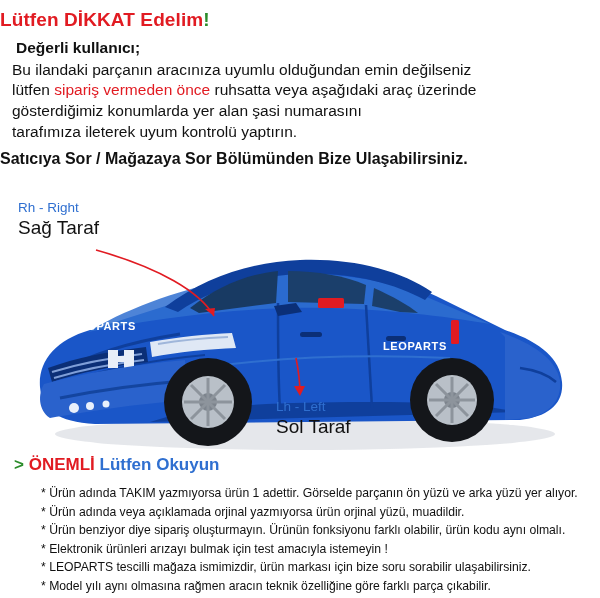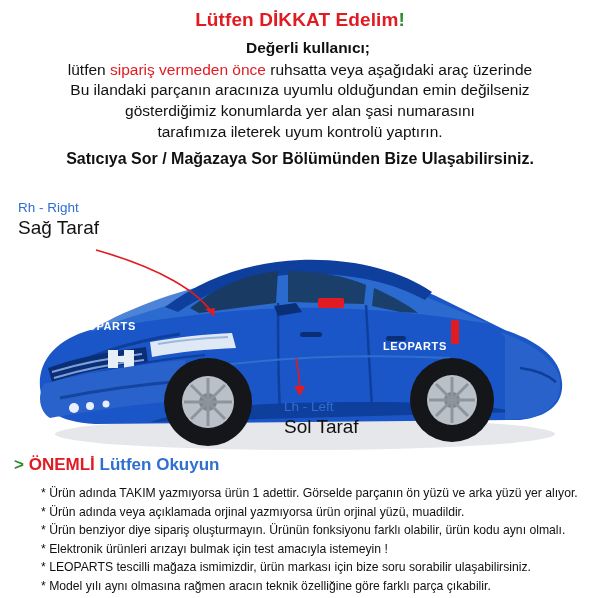--- a/index.html
+++ b/index.html
@@ -17,21 +17,21 @@
   }
   .page {
     position: relative;
     width: 600px;
     height: 598px;
   }
 
   
   .header {
     padding-top: 8px;
-    text-align: center;
+    text-align: left;
   }
   .title-line {
     font-size: 19px;
     font-weight: bold;
     color: #e11b22;
     letter-spacing: 0.1px;
     line-height: 1.25;
   }
   .title-line .excl {
     color: #2b8c2b;
@@ -85,21 +85,21 @@
     font-size: 13.5px;
     color: #2f6fd0;
   }
   .label-rh .big {
     font-size: 19px;
     color: #111;
     margin-top: 2px;
   }
   .label-lh {
     position: absolute;
-    left: 284px;
+    left: 276px;
     top: 227px;
     text-align: left;
   }
   .label-lh .small {
     font-size: 13.5px;
     color: #2f6fd0;
   }
   .label-lh .big {
     font-size: 19px;
     color: #111;
@@ -147,22 +147,22 @@
 <body>
 
 <div class="page">
 
   <div class="header">
     <div class="title-line">
       <span>Lütfen DİKKAT Edelim</span><span class="excl">!</span>
     </div>
     <div class="subtitle">Değerli kullanıcı;</div>
     <div class="body-text">
+      <div>Bu ilandaki parçanın aracınıza uyumlu olduğundan emin değilseniz</div>
       <div><span>lütfen </span><span class="hl">sipariş vermeden önce</span><span> ruhsatta veya aşağıdaki araç üzerinde</span></div>
-      <div>Bu ilandaki parçanın aracınıza uyumlu olduğundan emin değilseniz</div>
       <div>gösterdiğimiz konumlarda yer alan şasi numarasını</div>
       <div>tarafımıza ileterek uyum kontrolü yaptırın.</div>
     </div>
     <div class="ask">Satıcıya Sor / Mağazaya Sor Bölümünden Bize Ulaşabilirsiniz.</div>
   </div>
 
   <div class="car-area">
     <svg class="car-svg" width="600" height="300" viewBox="0 0 600 300">
 
       <ellipse cx="305" cy="262" rx="250" ry="16" fill="#cfd4da" opacity="0.55"></ellipse>

